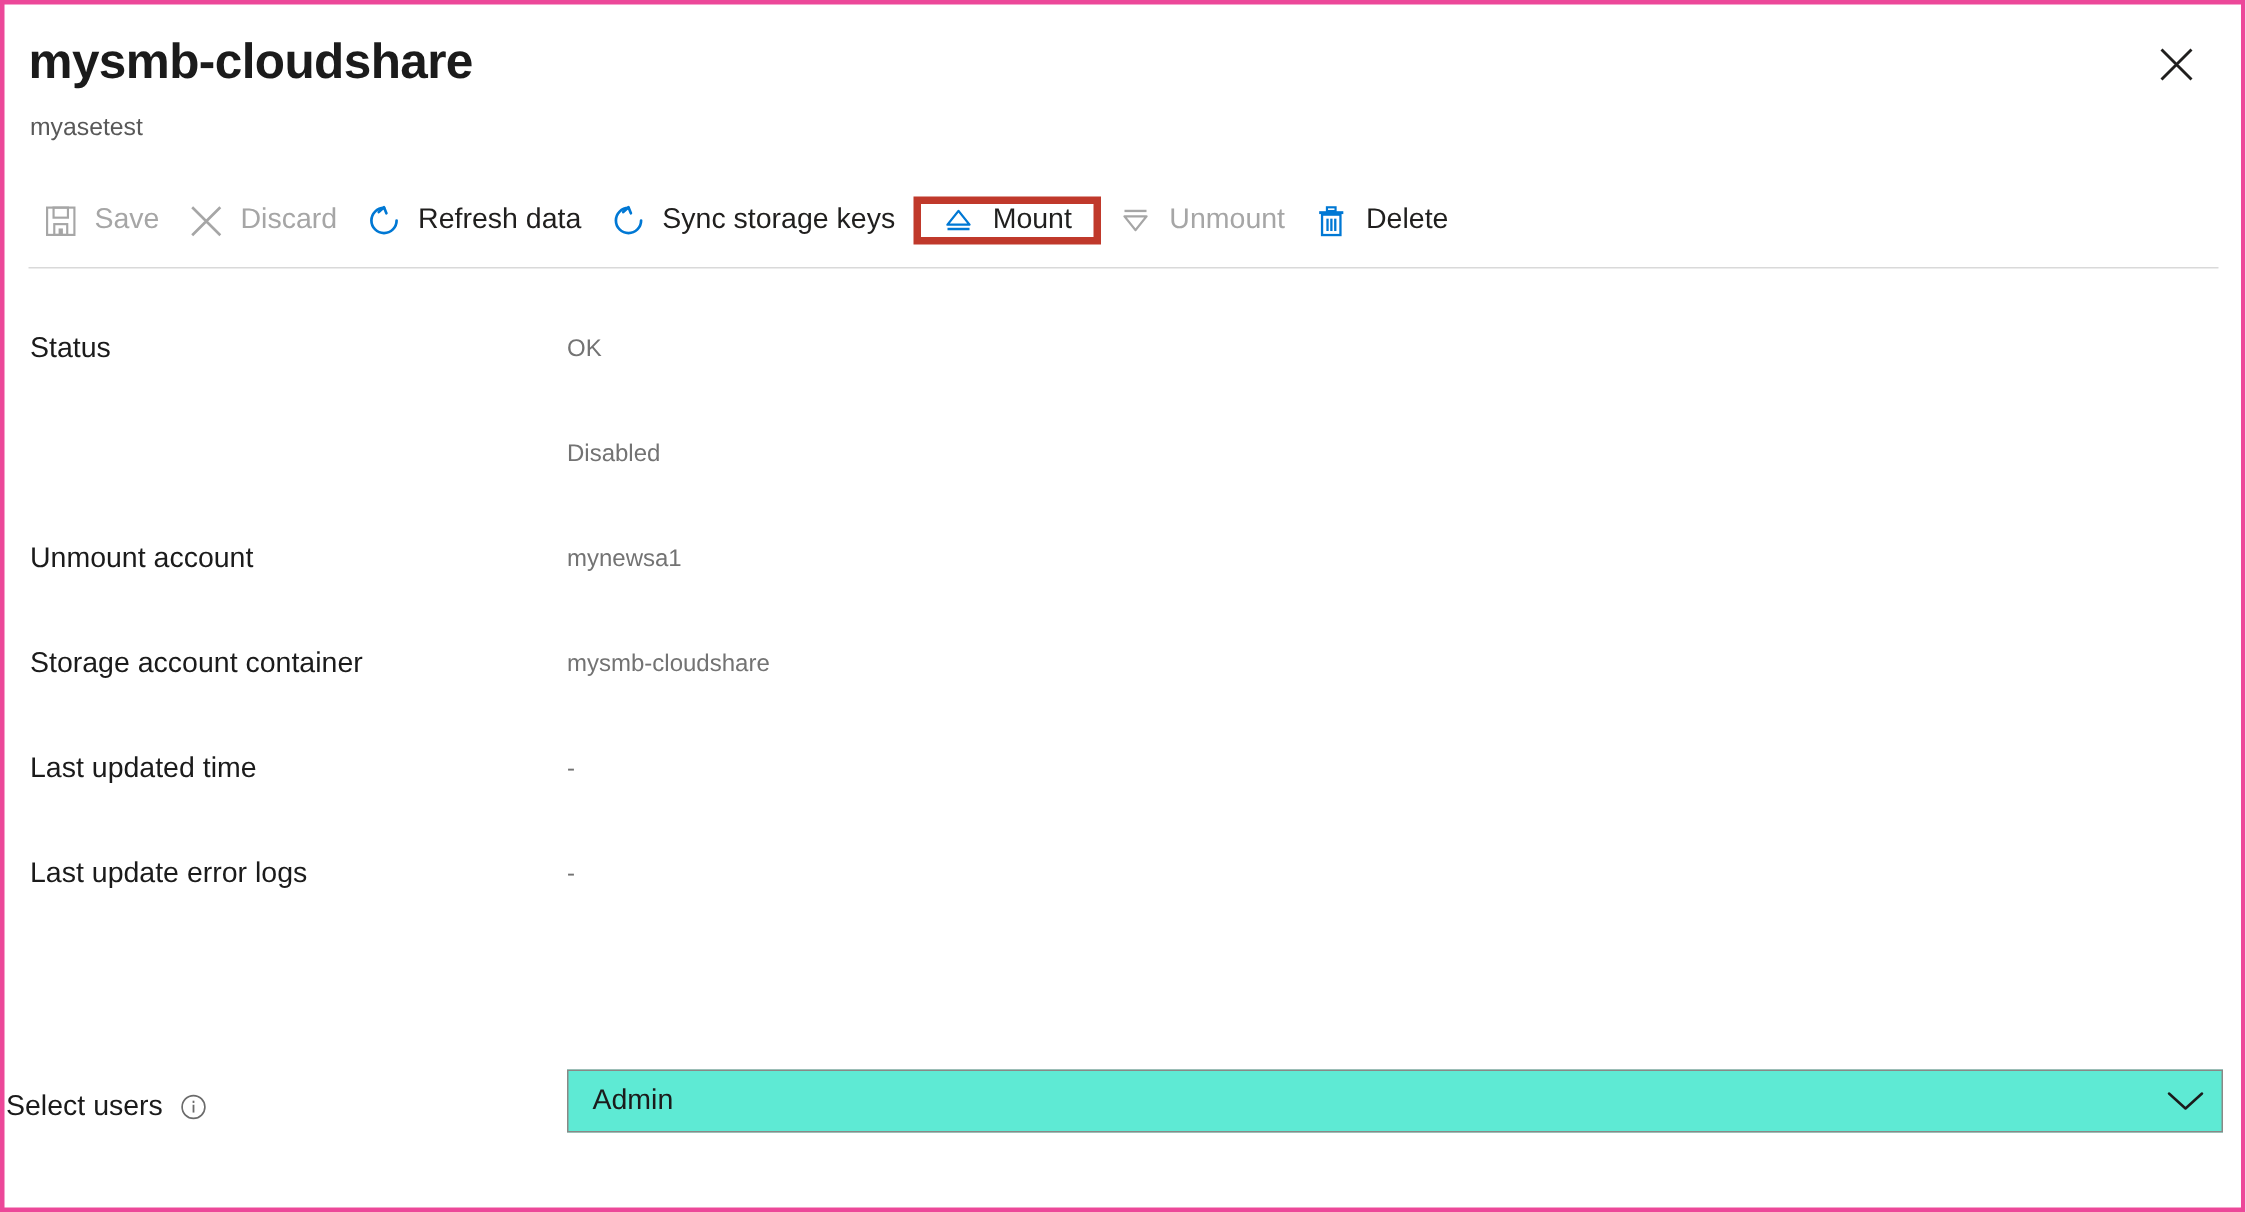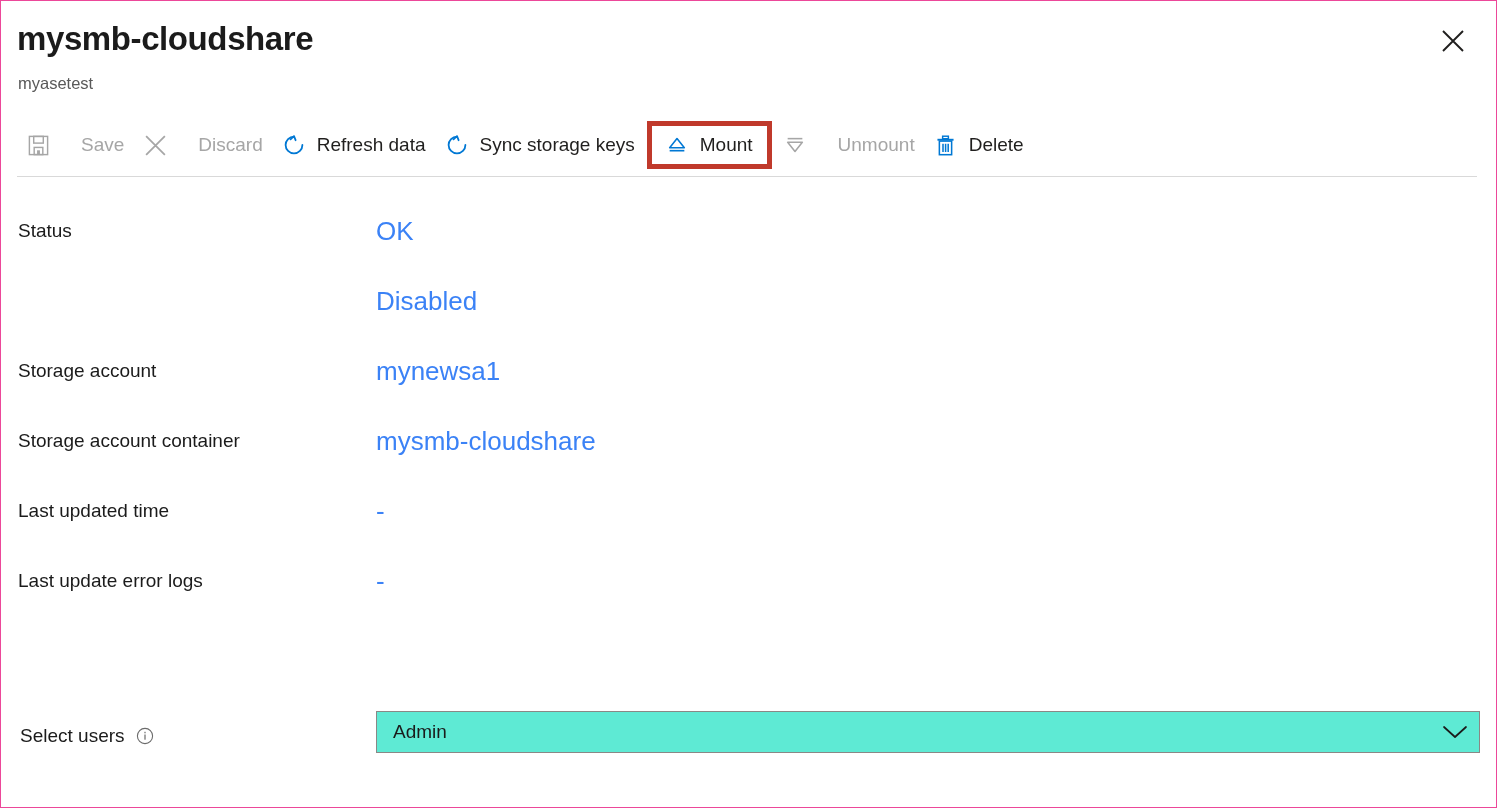--- a/index.html
+++ b/index.html
@@ -9,21 +9,21 @@
   }
   body {
     font-family: "Liberation Sans", sans-serif;
     -webkit-font-smoothing: antialiased;
   }
   .page {
     position: relative;
     width: 1497px;
     height: 808px;
     background: #ffffff;
-    border: 1px solid #ec4899;
+    border: 3px solid #ec4899;
     overflow: hidden;
   }
 
   
   .header {
     position: absolute;
     left: 0; top: 0;
     width: 100%;
     height: 110px;
   }
@@ -63,38 +63,38 @@
     align-items: center;
   }
   .tb-item {
     display: flex;
     align-items: center;
     height: 48px;
     padding: 0 10px 0 8px;
     cursor: pointer;
     white-space: nowrap;
   }
-  .tb-item.disabled { cursor: default; gap: 20px; }
+  .tb-item.disabled { cursor: default; }
   .tb-icon {
     width: 26px; height: 26px;
     display: flex; align-items: center; justify-content: center;
     margin-right: 10px;
     flex: 0 0 auto;
   }
   .tb-label {
     font-size: 19px;
     color: #201f1e;
     line-height: 24px;
   }
   .tb-item.disabled .tb-label { color: #a6a6a6; }
 
   .tb-item.highlighted {
     border: 5px solid #c0392b;
     padding: 0 14px 0 12px;
-    height: 48px;
+    height: 32px;
     margin: 0 2px;
   }
 
   .toolbar-divider {
     position: absolute;
     left: 16px; top: 175px;
     width: 1460px;
     height: 1px;
     background: #d9d9d9;
   }
@@ -116,22 +116,22 @@
     font-size: 19px;
     color: #1b1b1b;
     line-height: 26px;
     display: flex;
     align-items: center;
     white-space: nowrap;
   }
   .prop-value {
     position: absolute;
     left: 375px; top: 12px;
-    font-size: 26px;
-    color: #3b82f6;
+    font-size: 16px;
+    color: #737373;
     line-height: 26px;
     white-space: nowrap;
   }
   .info-icon {
     display: inline-flex;
     align-items: center;
     justify-content: center;
     margin-left: 11px;
     width: 18px; height: 18px;
     cursor: pointer;
@@ -139,21 +139,21 @@
 
   
   .select-row {
     position: absolute;
     left: 0; top: 705px;
     width: 100%;
     height: 60px;
   }
   .select-label {
     position: absolute;
-    left: 19px; top: 17px;
+    left: 1px; top: 17px;
     font-size: 19px;
     color: #1b1b1b;
     line-height: 26px;
     display: flex;
     align-items: center;
     white-space: nowrap;
     justify-content: space-between;
   }
   .select-box {
     position: absolute;
@@ -286,21 +286,21 @@
       <div class="prop-label">Status</div>
       <div class="prop-value">OK</div>
     </div>
 
 
     <div class="prop-row">
       <div class="prop-value">Disabled</div>
     </div>
 
     <div class="prop-row">
-      <div class="prop-label">Storage account</div>
+      <div class="prop-label">Unmount account</div>
       <div class="prop-value">mynewsa1</div>
     </div>
 
     <div class="prop-row">
       <div class="prop-label">Storage account container</div>
       <div class="prop-value">mysmb-cloudshare</div>
     </div>
 
     <div class="prop-row">
       <div class="prop-label">Last updated time</div>

